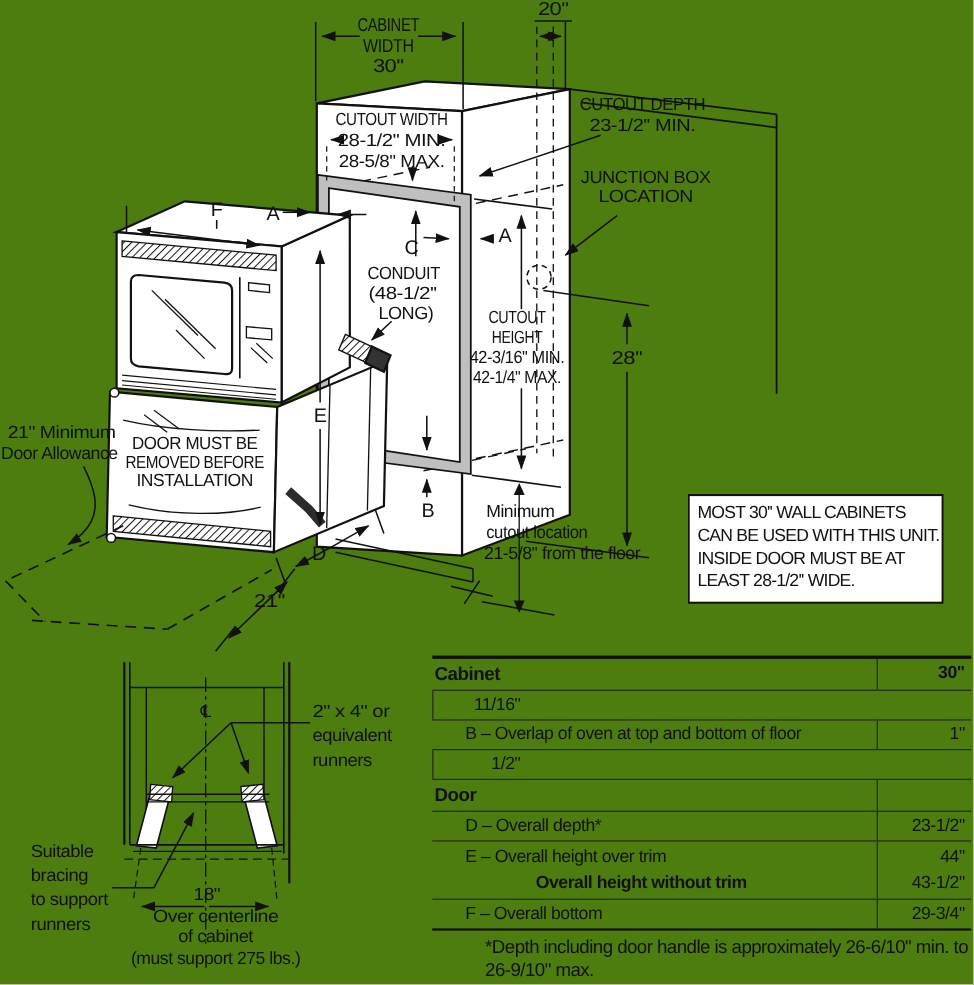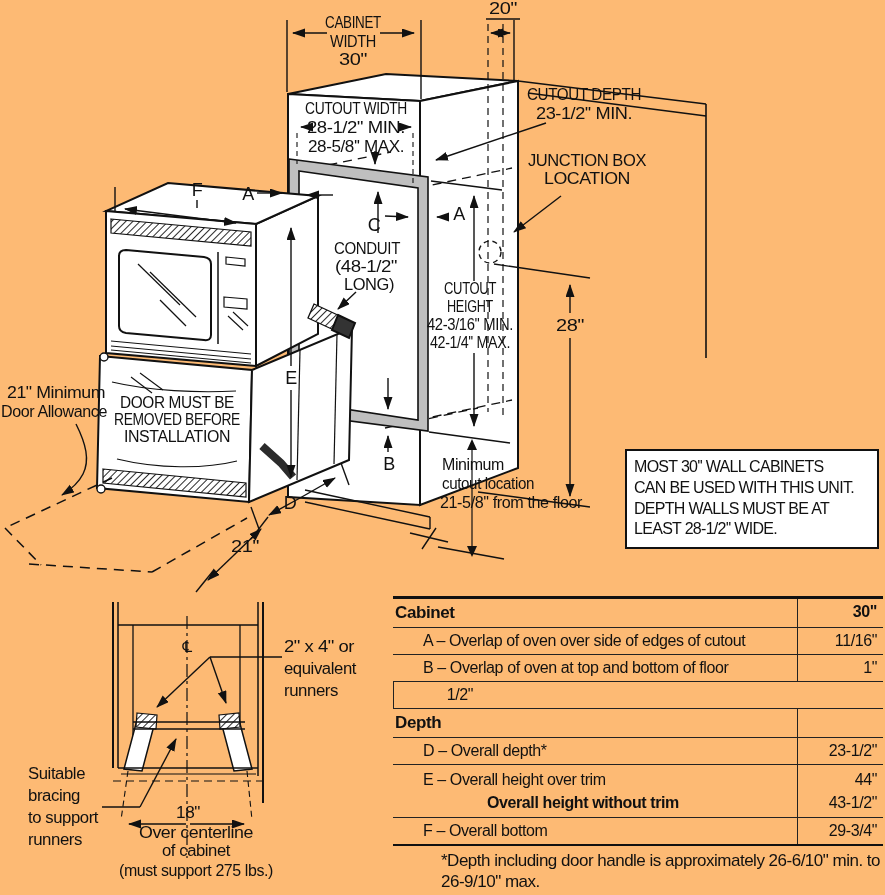--- a/index.html
+++ b/index.html
@@ -1,26 +1,26 @@
 <!DOCTYPE html>
 <html><head>
 <meta charset="utf-8">
 <style>
   html,body{margin:0;padding:0;background:#fff;}
-  #canvas{position:relative;width:885px;height:895px;background:#fdba74;overflow:hidden;
+  #canvas{position:relative;width:885px;height:895px;background:#4d7c0f;overflow:hidden;
           font-family:"Liberation Sans","DejaVu Sans",sans-serif;color:#111;}
   svg{position:absolute;left:0;top:0;}
   svg text{font-family:"Liberation Sans","DejaVu Sans",sans-serif;fill:#111;letter-spacing:-0.4px;}
   .t16{font-size:16px;}
   .t17{font-size:17px;}
   .ref{font-size:18px;}
   .mid{text-anchor:middle;}
   .cl{font-family:"DejaVu Sans",sans-serif;font-size:15px;}
   
-  .notebox{position:absolute;left:625px;top:449px;width:254px;box-sizing:border-box;
+  .notebox{position:absolute;left:625px;top:449px;width:233px;box-sizing:border-box;
            border:2.5px solid #111;padding:6px 7px 7px 7px;background:#fff;}
   .notebox div{font-size:16px;line-height:1.3;letter-spacing:-0.7px;white-space:nowrap;}
   
   .spec{position:absolute;left:393px;top:596px;width:490px;border-top:3px solid #111;
         border-bottom:2.5px solid #111;font-size:16px;letter-spacing:-0.4px;}
   .srow{display:flex;align-items:stretch;border-bottom:1.5px solid #222;}
   .srow:last-child{border-bottom:none;}
   .slabel{flex:1;padding:4px 4px 4px 30px;white-space:nowrap;overflow:hidden;}
   .shead .slabel{padding-left:2px;font-weight:bold;font-size:17px;}
   .ssec .slabel{padding-left:2px;font-weight:bold;font-size:17px;}
@@ -278,42 +278,41 @@
     <text class="t16 mid" x="188" y="818" textLength="24" lengthAdjust="spacingAndGlyphs">18"</text>
     <text class="t16 mid" x="196" y="838" textLength="114" lengthAdjust="spacingAndGlyphs">Over centerline</text>
     <text class="t16 mid" x="196" y="856" textLength="68" lengthAdjust="spacingAndGlyphs">of cabinet</text>
     <text class="t16 mid" x="196" y="876" textLength="154" lengthAdjust="spacingAndGlyphs">(must support 275 lbs.)</text>
   </g>
 </svg>
 
   <div class="notebox">
     <div>MOST 30'' WALL CABINETS</div>
     <div>CAN BE USED WITH THIS UNIT.</div>
-    <div>DEPTH WALLS MUST BE AT</div>
+    <div>INSIDE DOOR MUST BE AT</div>
     <div>LEAST 28-1/2'' WIDE.</div>
   </div>
 
   <div class="spec">
     <div class="srow shead">
       <div class="slabel">Cabinet</div>
       <div class="sval">30"</div>
     </div>
     <div class="srow">
-      <div class="slabel">A –  Overlap of oven over side of edges of cutout</div>
       <div class="sval">11/16"</div>
     </div>
     <div class="srow">
       <div class="slabel">B –  Overlap of oven at top and bottom of floor</div>
       <div class="sval">1"</div>
     </div>
     <div class="srow">
       <div class="sval">1/2"</div>
     </div>
     <div class="srow ssec">
-      <div class="slabel">Depth</div>
+      <div class="slabel">Door</div>
       <div class="sval"></div>
     </div>
     <div class="srow">
       <div class="slabel">D –  Overall depth*</div>
       <div class="sval">23-1/2"</div>
     </div>
     <div class="srow dbl">
       <div class="slabel">
         <div class="dline">E –  Overall height over trim</div>
         <div class="dline sub">Overall height without trim</div>

